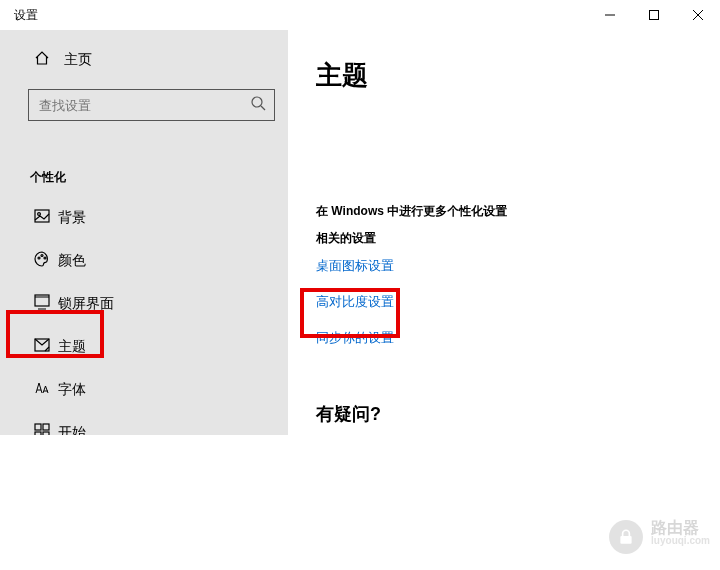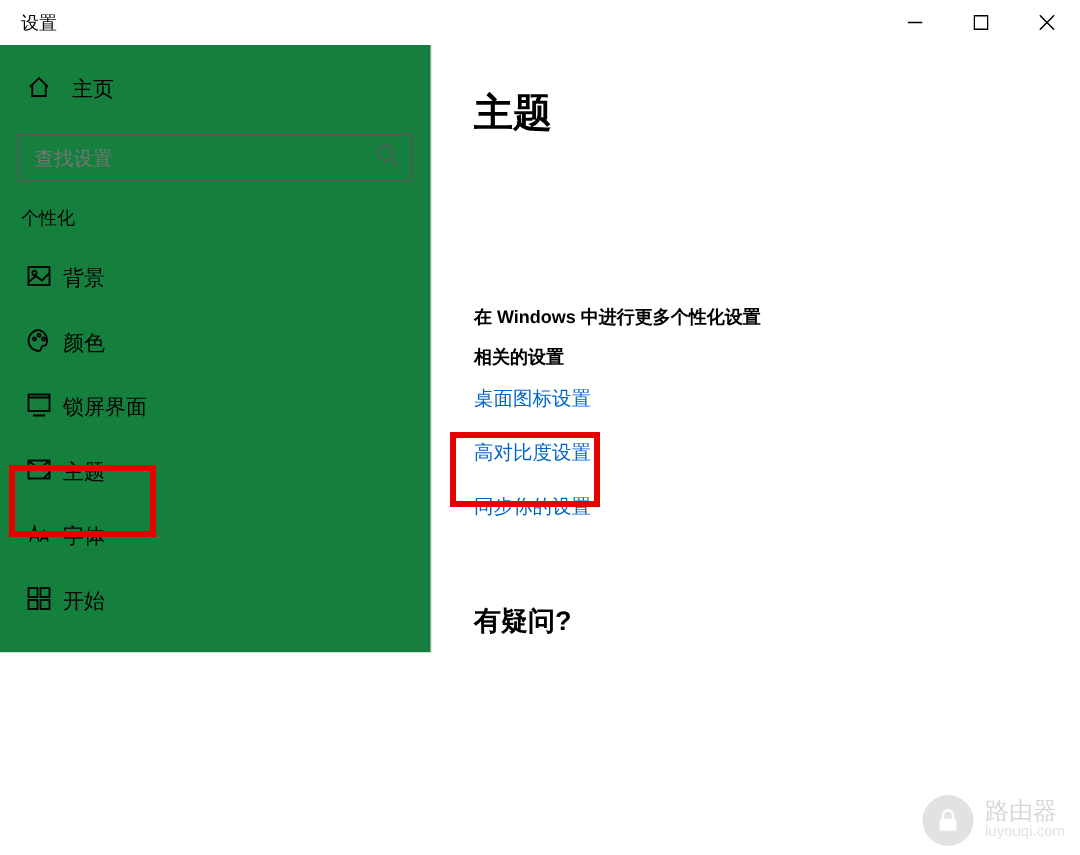--- a/index.html
+++ b/index.html
@@ -8,30 +8,30 @@
 .window { width: 720px; height: 435px; display: flex; flex-direction: column; position: relative; }
 
 .titlebar { height: 30px; display: flex; align-items: center; justify-content: space-between; padding: 0 0 0 14px; font-size: 12px; }
 .titlebar .title { color: #000; }
 .window-controls { display: flex; }
 .window-controls .ctrl { width: 44px; height: 30px; display: flex; align-items: center; justify-content: center; cursor: pointer; }
 .window-controls svg { stroke: #000; fill: none; }
 
 .body { flex: 1; display: flex; overflow: hidden; }
 
-.sidebar { width: 288px; background: #15803d; border-right: 1px solid #e5e5e5; padding-top: 10px; display: flex; flex-direction: column; }
+.sidebar { width: 288px; background: #e5e5e5; border-right: 1px solid #e5e5e5; padding-top: 10px; display: flex; flex-direction: column; padding-left: 16px; }
 .nav-home { display: flex; align-items: center; gap: 14px; padding: 10px 0 10px 18px; cursor: pointer; font-size: 14px; }
 .nav-home svg { width: 16px; height: 16px; fill: none; stroke: #000; stroke-width: 1.2; }
 
 .search-wrap { padding: 10px 12px 16px 12px; }
 .search { display: flex; align-items: center; border: 1px solid #555; height: 32px; padding: 0 8px 0 10px; }
 .search input { border: none; outline: none; flex: 1; font-size: 13px; background: transparent; }
 .search svg { width: 16px; height: 16px; fill: none; stroke: #555; stroke-width: 1.2; }
 
-.section-label { font-size: 12px; font-weight: normal; padding: 0 0 10px 14px; }
+.section-label { font-size: 12px; font-weight: bold; padding: 0 0 10px 14px; margin-top: 32px; }
 
 .nav-item { display: flex; align-items: center; gap: 8px; padding: 12px 0 12px 18px; cursor: pointer; font-size: 14px; position: relative; }
 .nav-item svg { width: 16px; height: 16px; fill: none; stroke: #000; stroke-width: 1.2; }
 .nav-item.font-item svg { stroke-width: 1; }
 
 .content { flex: 1; padding: 28px 10px 20px 28px; overflow: hidden; position: relative; }
 .content h1 { font-size: 26px; font-weight: 600; margin-bottom: 110px; }
 .content h2 { font-size: 12px; font-weight: 600; margin-bottom: 10px; }
 .content .subtext { font-size: 13px; color: #555; margin-bottom: 48px; }
 .content .link { color: #0066cc; font-size: 13px; margin-bottom: 18px; display: block; cursor: pointer; }
@@ -40,21 +40,21 @@
 
 
 .highlight-box { position: absolute; border: 4px solid #e60000; pointer-events: none; }
 .hl1 { left: 6px; top: 310px; width: 98px; height: 48px; }
 .hl2 { left: 300px; top: 288px; width: 100px; height: 50px; }
 
 
 .mask-heading { position: relative; z-index: 2; }
 
 
-.watermark { position: absolute; right: 10px; bottom: 6px; display: flex; align-items: center; gap: 8px; opacity: 0.6; pointer-events: none; }
+.watermark { position: absolute; right: 10px; bottom: 16px; display: flex; gap: 8px; opacity: 0.6; pointer-events: none; font-weight: bold; }
 .watermark .circle { width: 34px; height: 34px; border-radius: 50%; background: #d0d0d0; display: flex; align-items: center; justify-content: center; }
 .watermark .circle svg { width: 18px; height: 18px; fill: #fff; }
 .watermark .wm-text { color: #bdbdbd; font-size: 16px; line-height: 1; }
 .watermark .wm-text small { font-size: 10px; display: block; color: #cfcfcf; }
 </style>
 </head>
 <body>
 
 <div class="window">
   <div class="titlebar">

